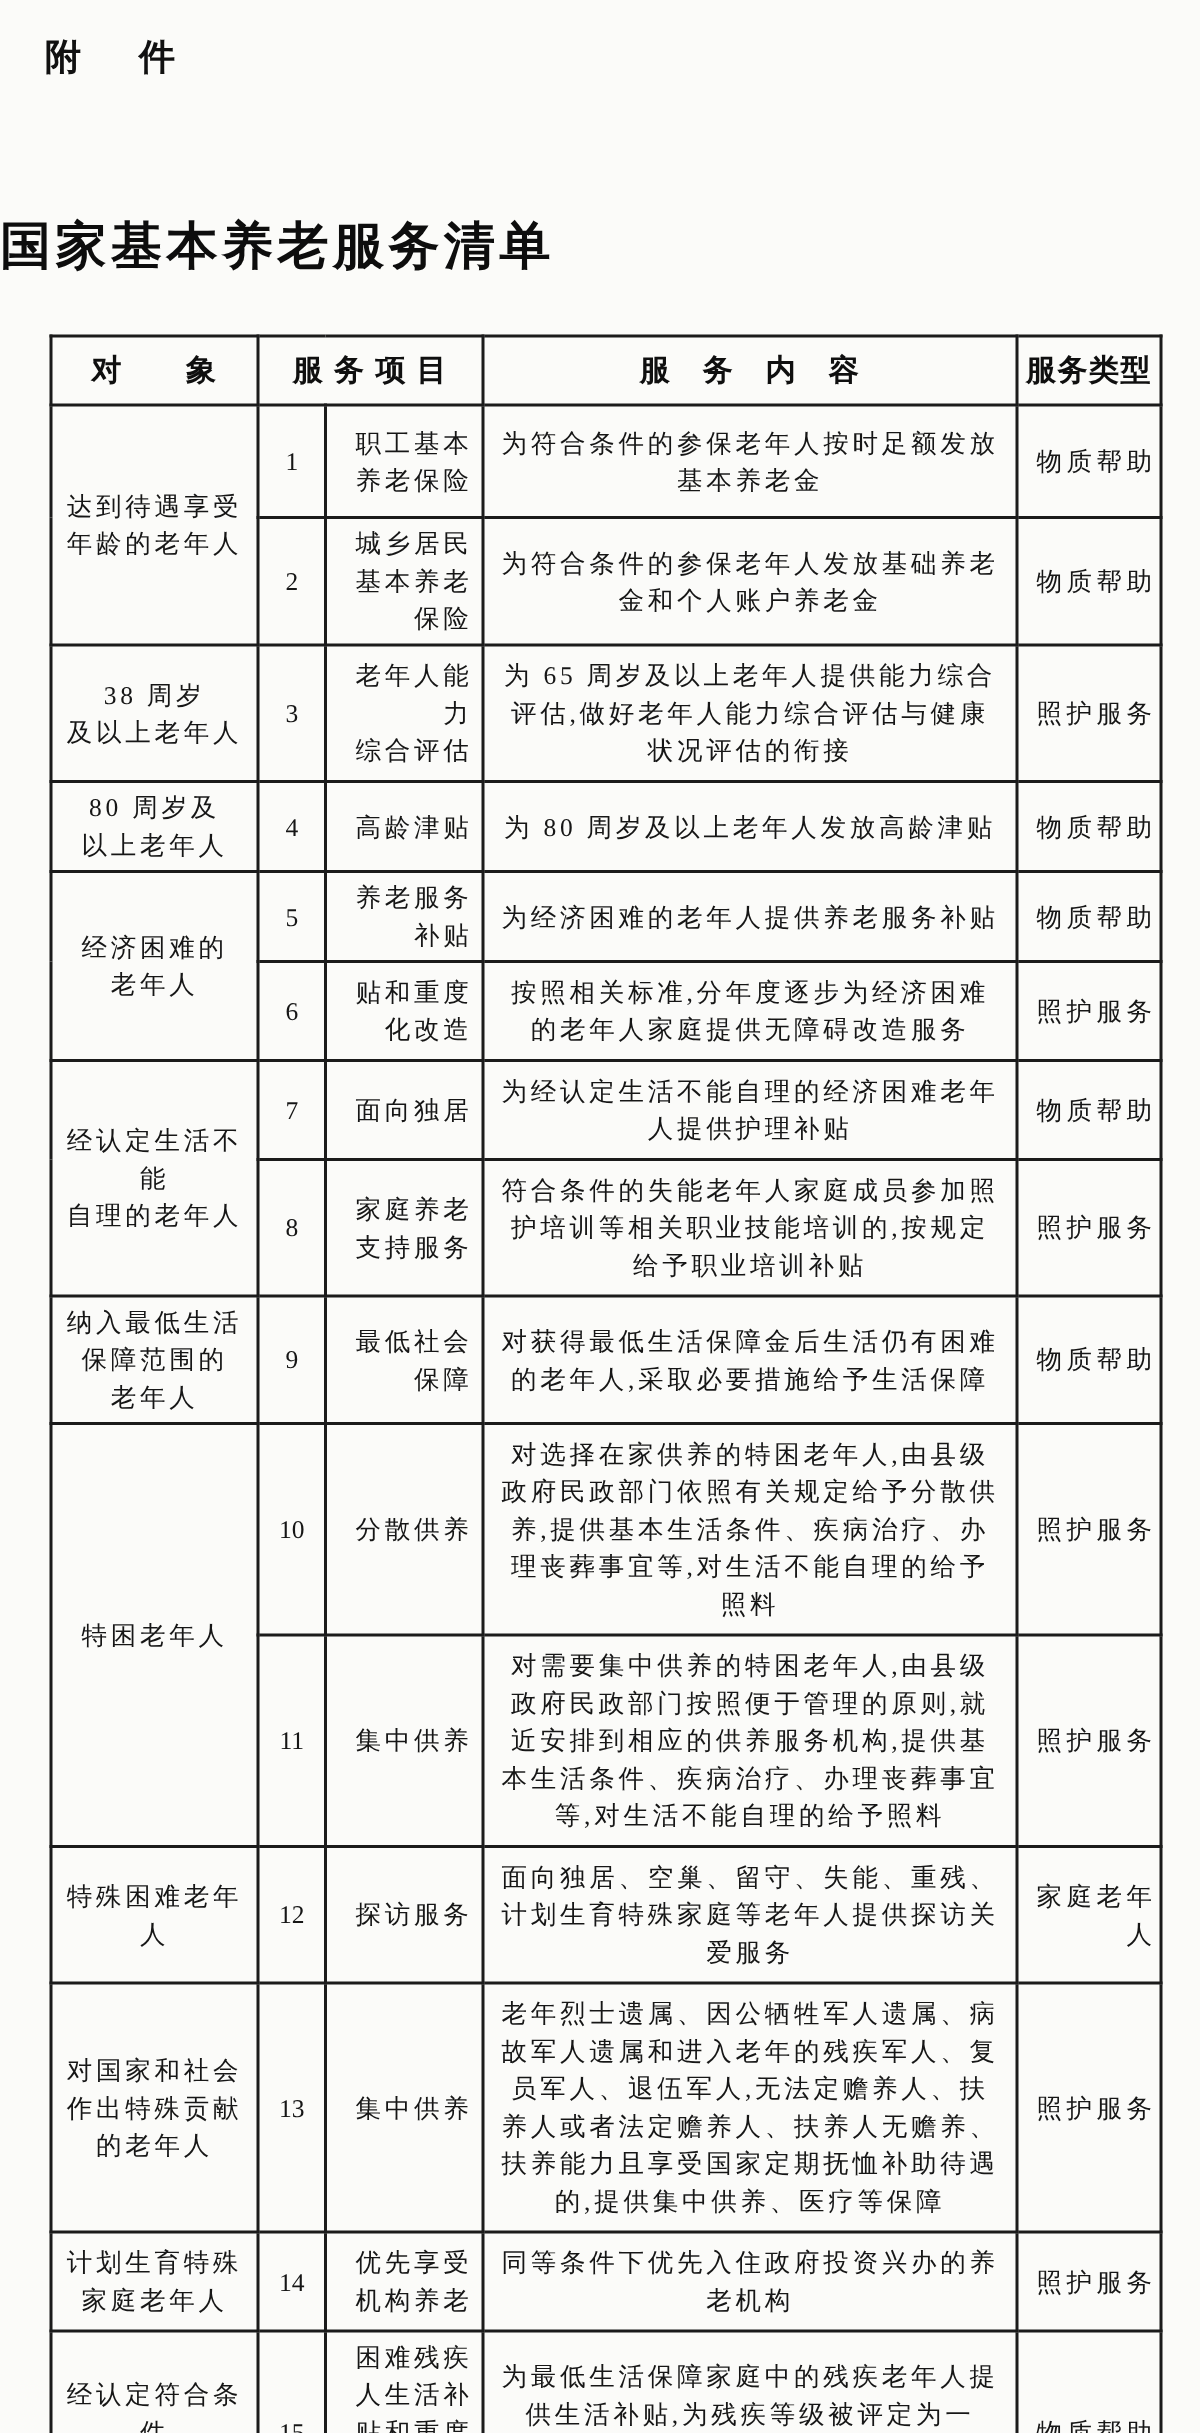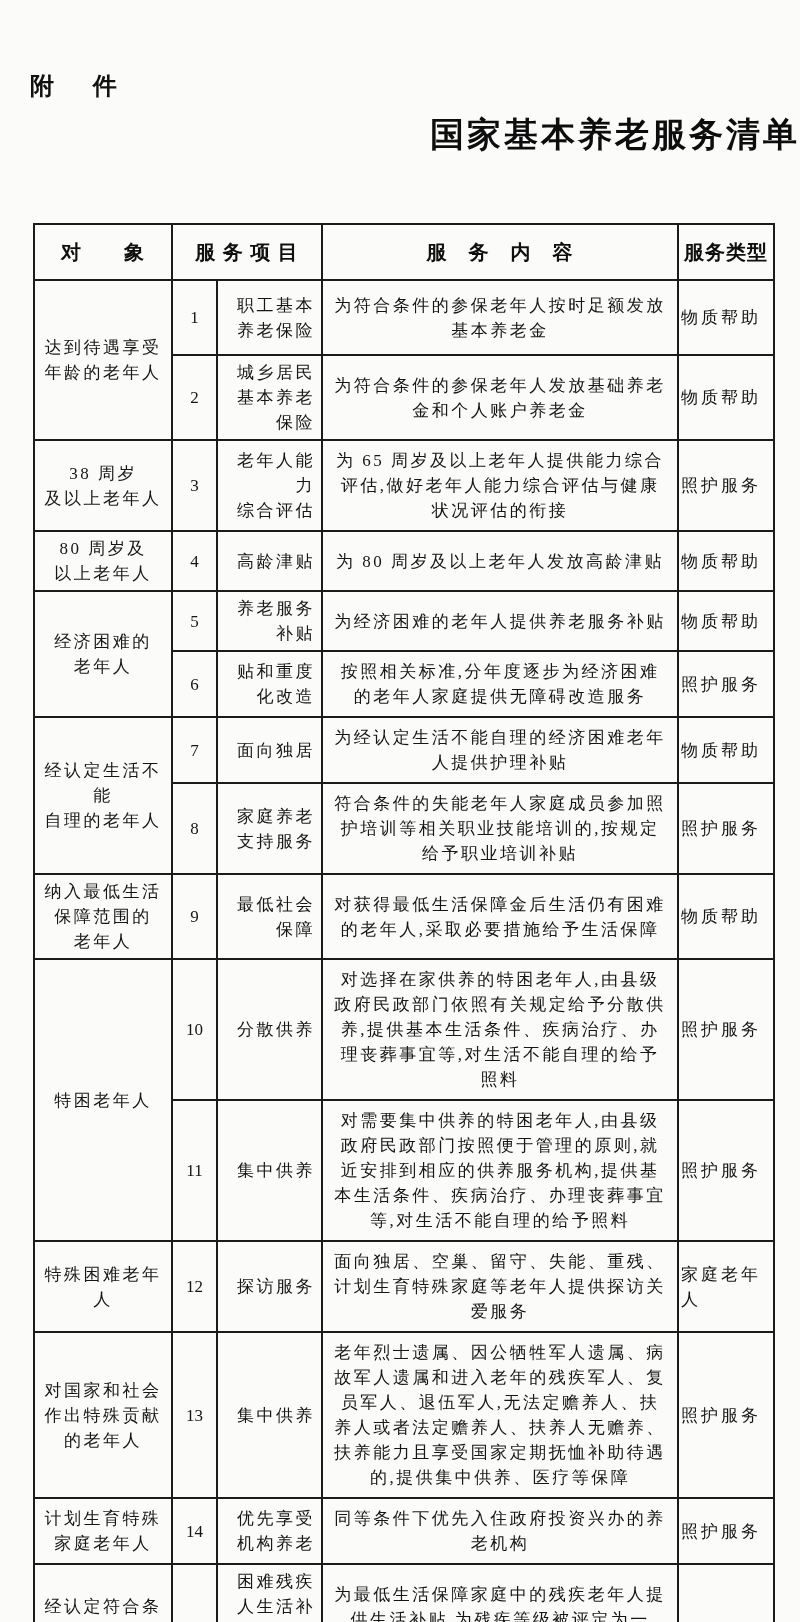--- a/index.html
+++ b/index.html
@@ -10,25 +10,24 @@
     font-family:"Liberation Serif", serif;
     color:#141414;
   }
   .page { position:relative; width:800px; height:1622px; overflow:hidden; }
 
   .attachment {
     position:absolute; top:22px; left:30px;
     font-family:"Liberation Sans", sans-serif;
     font-weight:bold; font-size:24px; letter-spacing:16px;
     color:#111;
-    margin-top:48px;
   }
   .doc-title {
-    position:absolute; top:112px; left:0; width:100%;
-    text-align:right;
+    position:absolute; top:141px; left:0; width:100%;
+    text-align:left;
     font-family:Liberation Mono, monospace;
     font-weight:bold; font-size:34px; letter-spacing:3px;
     color:#0d0d0d;
   }
 
   table.service-table {
     position:absolute; top:223px; left:33px;
     width:740px; border-collapse:collapse; table-layout:fixed;
   }
   .service-table td, .service-table th {
@@ -38,28 +37,28 @@
     font-size:17px;
     line-height:25px;
     letter-spacing:2.5px;
     color:#161616;
   }
   .service-table th {
     font-family:"Liberation Sans", sans-serif;
     font-weight:bold; font-size:20px;
     text-align:center; white-space:pre;
     letter-spacing:1px;
-    height:56px; padding:2px;
+    height:46px; padding:2px;
     color:#0f0f0f;
   }
   td.col-object  { text-align:center; white-space:pre-line;margin-left:35px; }
   td.col-no      { text-align:center; letter-spacing:0; }
   td.col-item    { text-align:right; white-space:pre-line; }
   td.col-content { text-align:center; padding:7px 9px; }
-  td.col-type    { text-align:left; letter-spacing:3px; padding:4px 2px; }
+  td.col-type    { text-align:right; letter-spacing:3px; padding:4px 2px; }
 </style>
 </head>
 <body>
 
 <div class="page">
 
   <div class="attachment">附 件</div>
 
   <div class="doc-title">国家基本养老服务清单</div>
 

